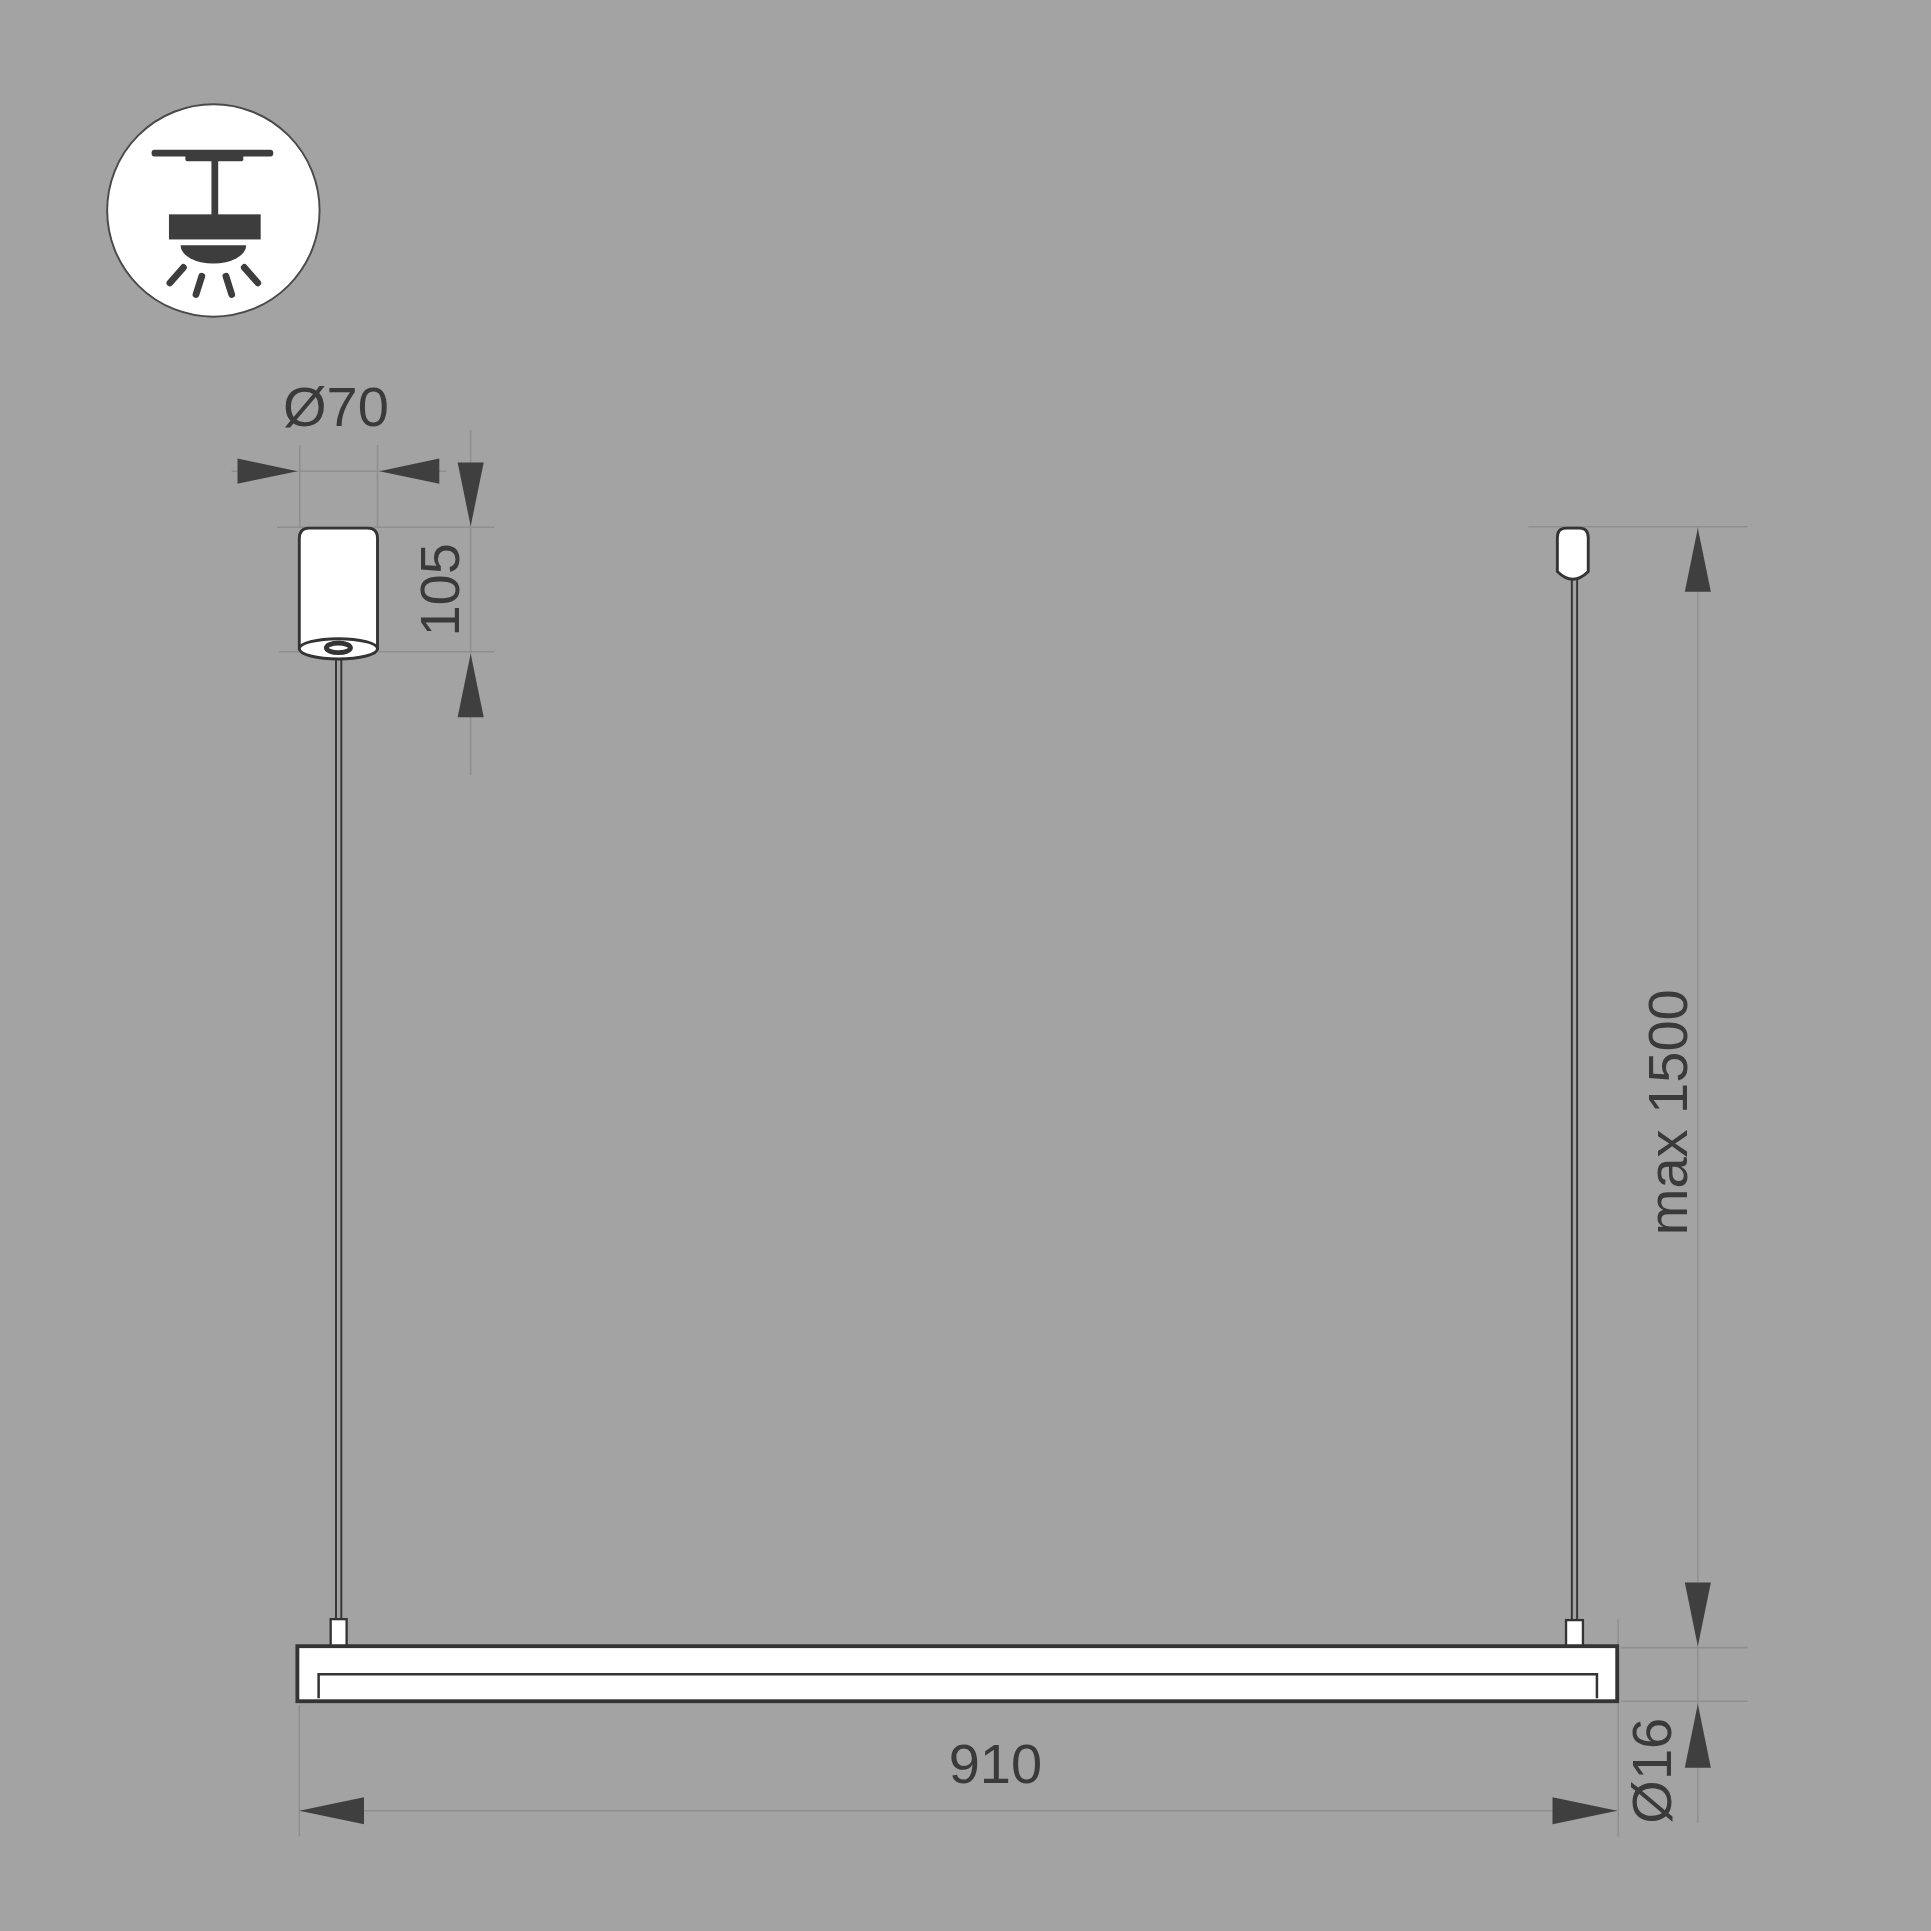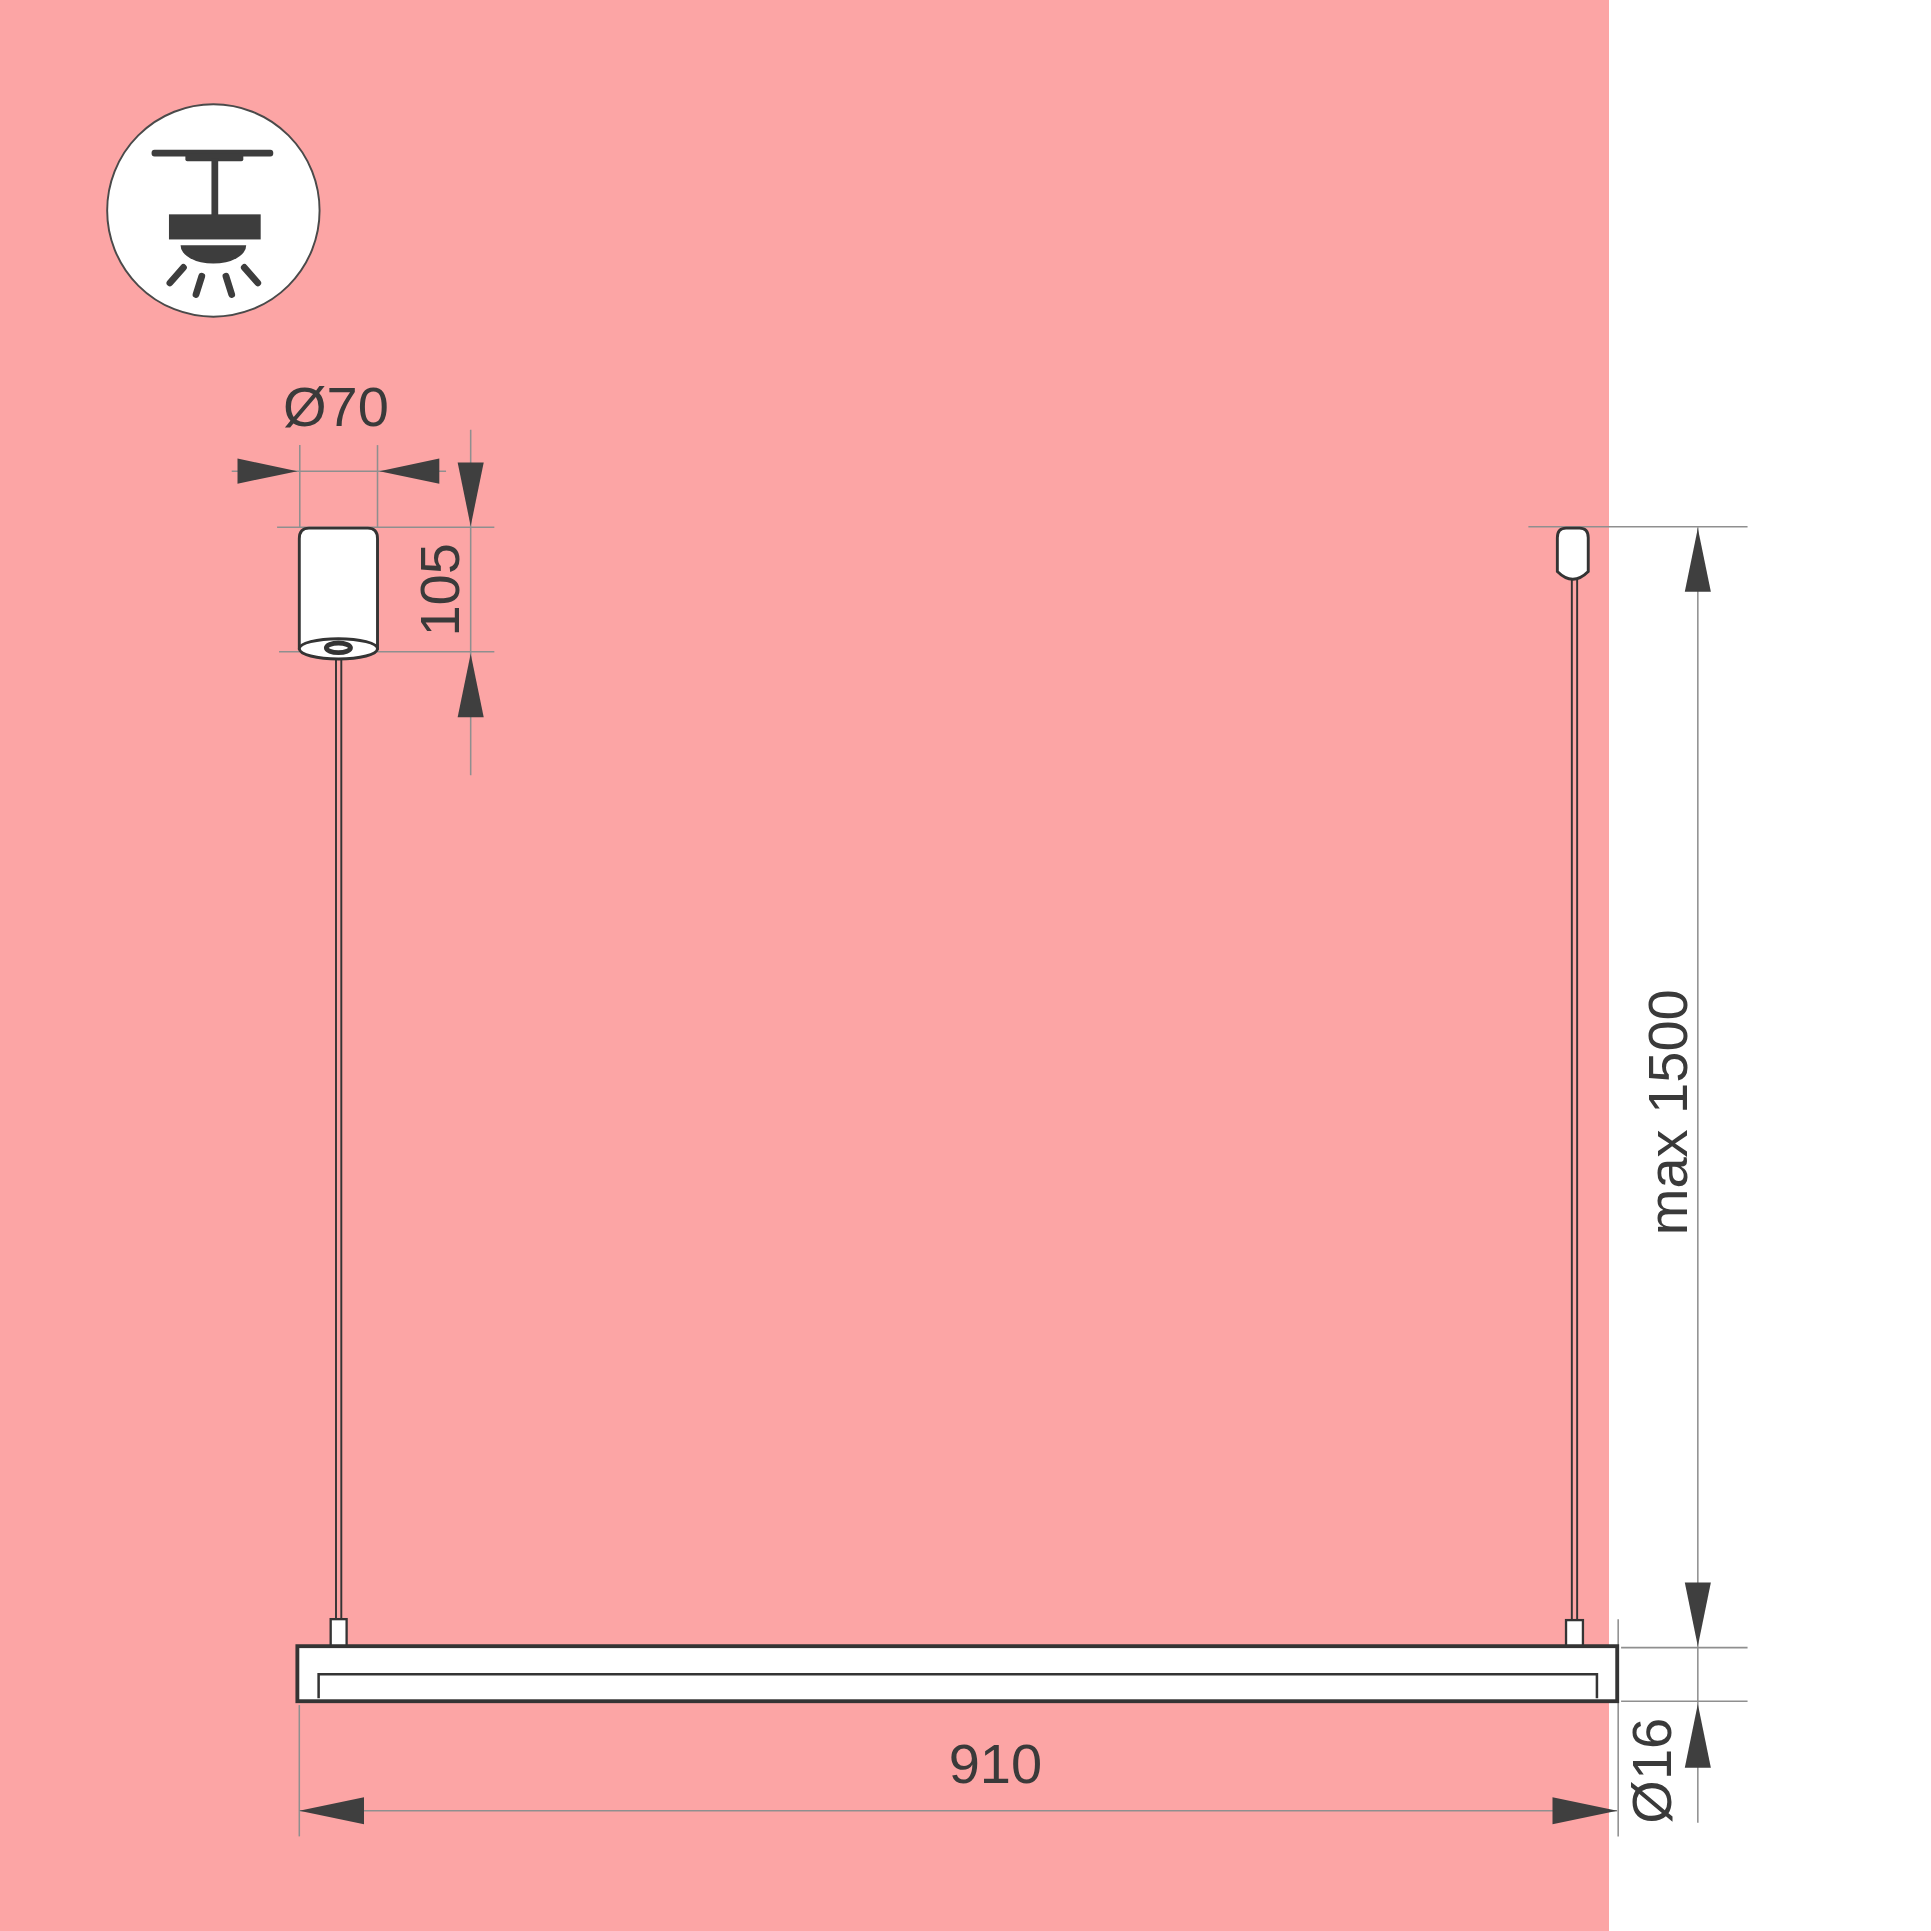--- a/index.html
+++ b/index.html
@@ -5,23 +5,23 @@
   html, body {
     margin: 0;
     padding: 0;
     width: 1931px;
     height: 1931px;
     background: #ffffff;
     font-family: "Liberation Sans", sans-serif;
   }
   .canvas {
     position: relative;
-    width: 1609px;
+    width: 1931px;
     height: 1931px;
-    background: #fca5a5;
+    background: #a3a3a3;
   }
   svg { display: block; }
   .thin   { stroke: #8f8f8f; stroke-width: 1.6; fill: none; }
   .dark   { stroke: #343434; fill: none; }
   .darkfill { fill: #3d3d3d; stroke: none; }
   .arrow  { fill: #3f3f3f; stroke: none; }
   .white  { fill: #ffffff; }
   .dimtext {
     fill: #3a3a3a;
     font-family: "Liberation Sans", sans-serif;

